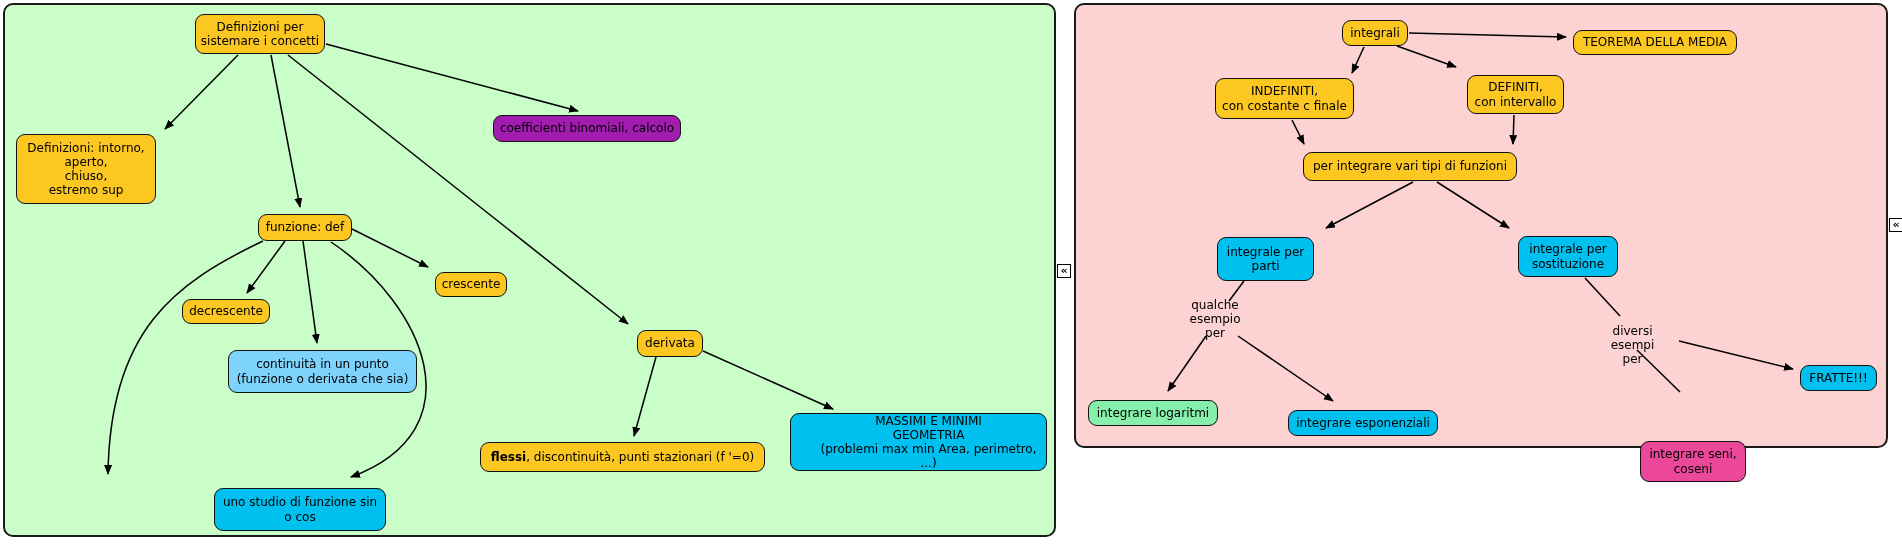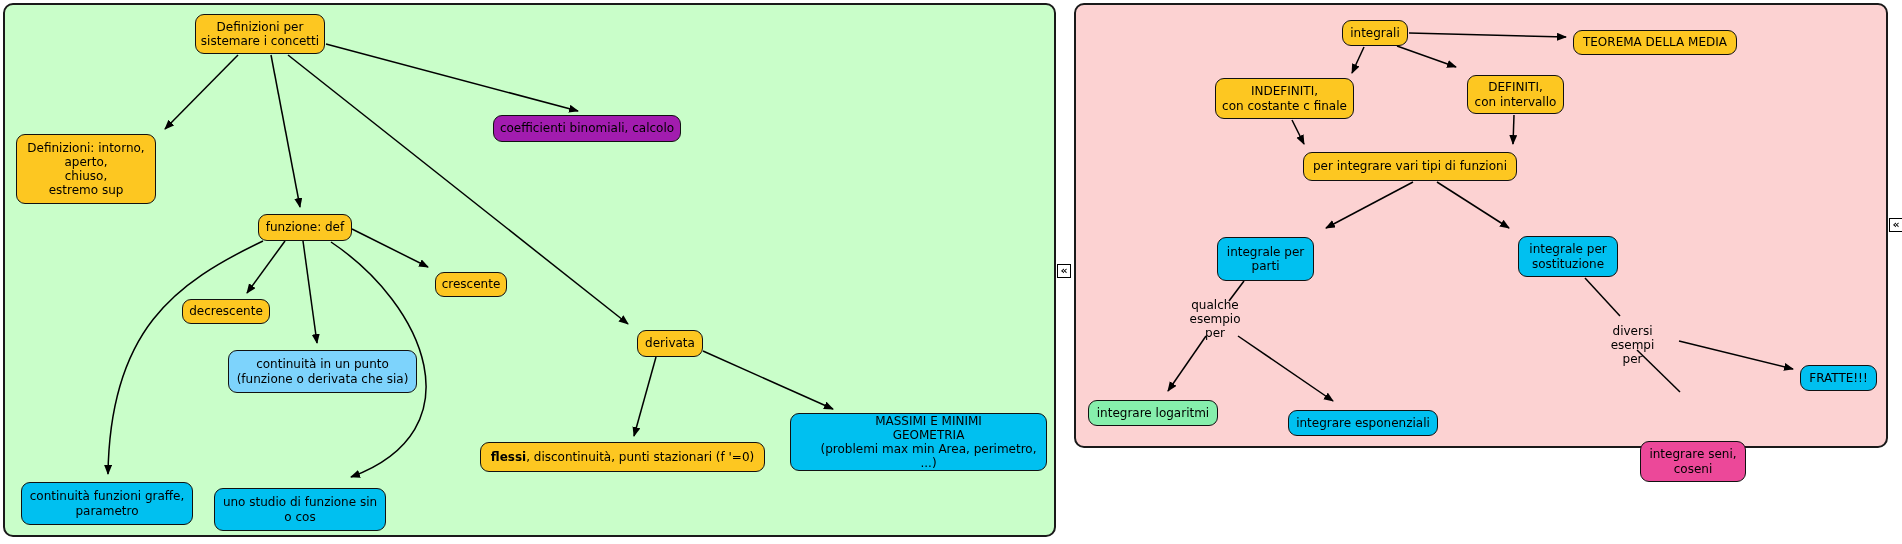--- a/index.html
+++ b/index.html
@@ -97,24 +97,20 @@
         <div>derivata</div>
       </div>
       <div class="node topic" style="left: 480px; top: 442px; width: 285px; height: 30px; background: rgb(253, 199, 33);">
         <div><b>flessi</b>, discontinuità, punti stazionari (f '=0)</div>
       </div>
       <div class="node subtopic" style="left: 790px; top: 413px; width: 257px; height: 58px; background: rgb(0, 192, 240); padding-left: 24px;">
         <div>MASSIMI E MINIMI</div>
         <div>GEOMETRIA</div>
         <div>(problemi max min Area, perimetro, ...)</div>
       </div>
-      <div class="node subtopic" style="left: 21px; top: 482px; width: 172px; height: 43px; background: rgb(0, 192, 240);">
-        <div>continuità funzioni graffe,</div>
-        <div>parametro</div>
-      </div>
       <div class="node subtopic" style="left: 214px; top: 488px; width: 172px; height: 43px; background: rgb(0, 192, 240);">
         <div>uno studio di funzione sin</div>
         <div>o cos</div>
       </div>
       <div class="node topic" style="left: 1342px; top: 20px; width: 66px; height: 26px; background: rgb(253, 199, 33);">
         <div>integrali</div>
       </div>
       <div class="node topic" style="left: 1573px; top: 30px; width: 164px; height: 25px; background: rgb(253, 199, 33);">
         <div>TEOREMA DELLA MEDIA</div>
       </div>

